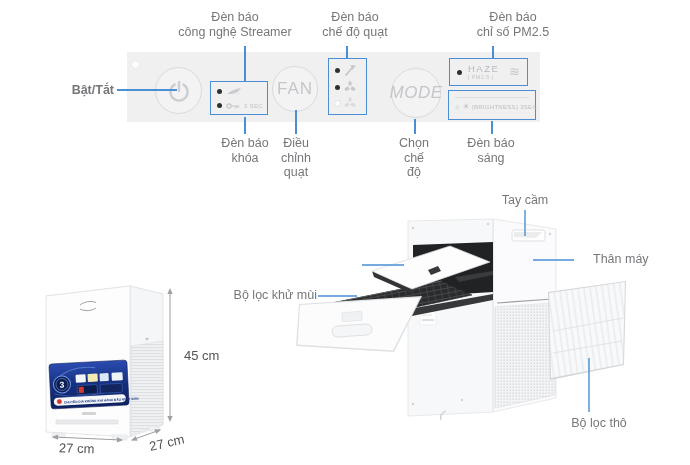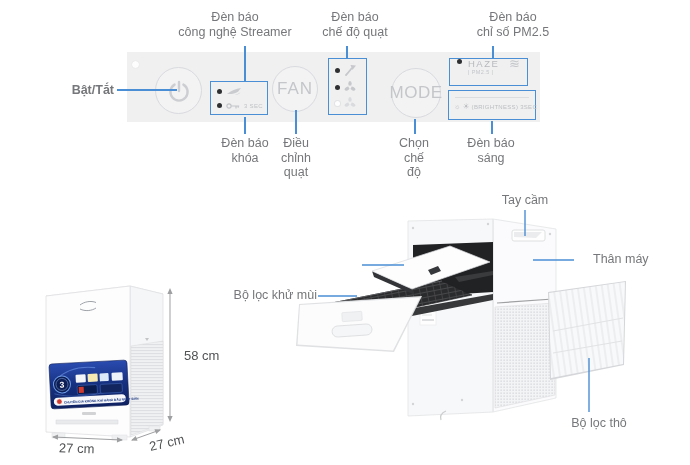--- a/index.html
+++ b/index.html
@@ -98,25 +98,25 @@
             <ellipse cx="6" cy="2.6" rx="1.7" ry="2.6"></ellipse>
             <ellipse cx="6" cy="2.6" rx="1.7" ry="2.6" transform="rotate(120 6 6)"></ellipse>
             <ellipse cx="6" cy="2.6" rx="1.7" ry="2.6" transform="rotate(240 6 6)"></ellipse>
             <circle cx="6" cy="6" r="1.4" fill="#f0f0f1"></circle>
           </g>
         </svg>
       </span>
     </div>
   </div>
 
-  <div class="pbtn" style="left:391px;top:68px;width:50px;height:50px;letter-spacing:.5px;">
+  <div class="pbtn" style="left:391px;top:68px;width:50px;height:50px;letter-spacing:.5px;font-style:italic;">
     <span>MODE</span>
   </div>
 
-  <div class="bluebox" style="left:449px;top:58px;width:79px;height:28px;display:flex;padding:0 7px;gap:6px;">
+  <div class="bluebox" style="left:449px;top:58px;width:79px;height:28px;display:flex;align-items:center;padding:0 7px;gap:6px;">
     <span class="dot"></span>
     <span style="display:flex;flex-direction:column;line-height:1;">
       <span style="font-size:9.5px;letter-spacing:1.5px;color:#b7b9bc;">HAZE</span>
       <span style="font-size:5.5px;color:#c3c5c8;margin-top:1px;letter-spacing:.4px;">| PM2.5 |</span>
     </span>
     <span class="wave" style="margin-left:auto;">≋</span>
   </div>
 
   <div class="bluebox" style="left:448px;top:90px;width:88px;height:30px;">
     <div style="margin:6px 6px 0;height:1px;background:#dcddde;"></div>
@@ -230,21 +230,21 @@
       <polygon points="0 0 -6 -2.6 -6 2.6" transform="translate(32,165) rotate(182)" stroke="none"></polygon>
     </g>
     <g stroke="#9e9fa1" fill="#9e9fa1" stroke-width="1">
       <line x1="112" y1="168" x2="140" y2="158"></line>
       <polygon points="0 0 -6 -2.6 -6 2.6" transform="translate(141,157.6) rotate(-20)" stroke="none"></polygon>
       <polygon points="0 0 -6 -2.6 -6 2.6" transform="translate(111,168.4) rotate(160)" stroke="none"></polygon>
     </g>
   </svg>
 
   <div class="dim abs" style="left:184px;top:348px;width:40px;">
-    <span>58 cm</span>
+    <span>45 cm</span>
   </div>
   <div class="dim abs" style="left:59px;top:441px;width:46px;transform:rotate(2deg);">
     <span>27 cm</span>
   </div>
   <div class="dim abs" style="left:149px;top:434px;width:46px;transform:rotate(-13deg);">
     <span>27 cm</span>
   </div>
 
   <svg class="abs" style="left:278px;top:188px;" width="402" height="252" viewBox="0 0 402 252">
     <defs>

